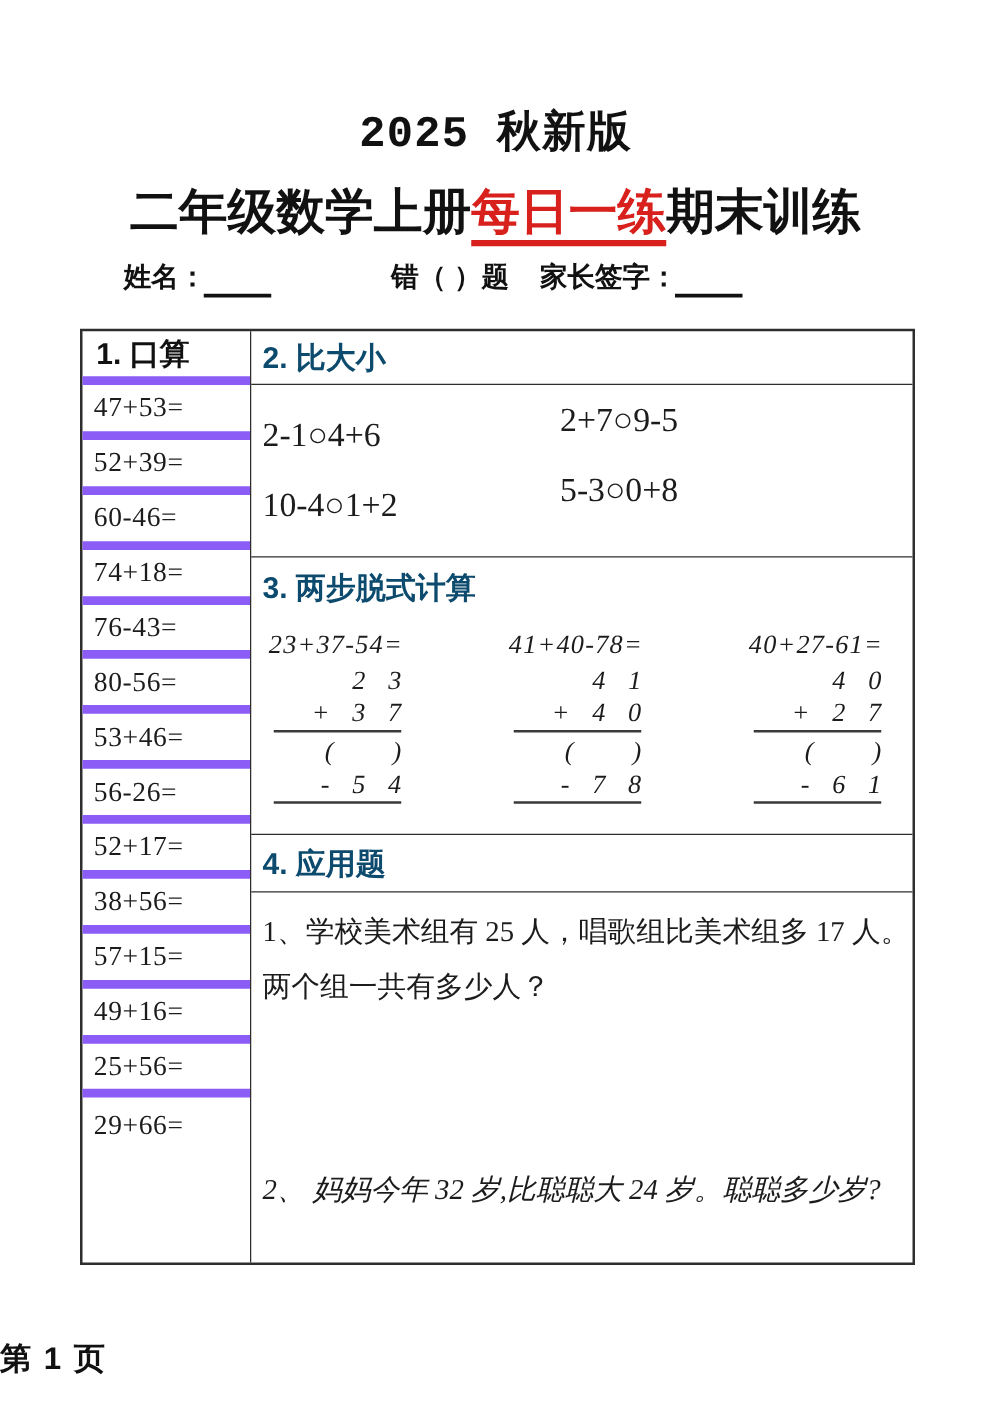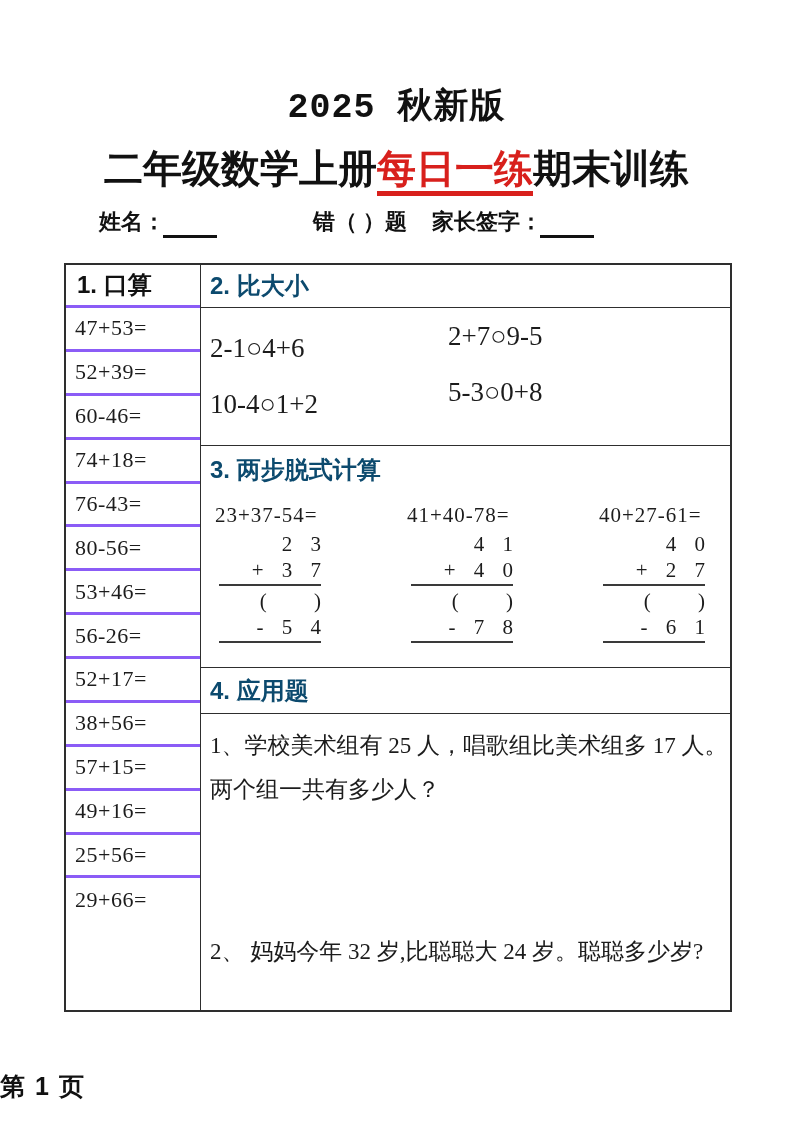--- a/index.html
+++ b/index.html
@@ -44,21 +44,21 @@
   
   .sheet {
     position:absolute; left:64px; top:263px; width:664px; height:745px;
     border:2px solid #2e2e2e; display:flex; background:#fff;
   }
   .col-left {
     width:135px; border-right:1px solid #2e2e2e; box-sizing:border-box;
     display:grid; grid-template-rows:43px repeat(16,1fr);
   }
   .cell {
-    box-sizing:border-box; border-bottom:3px solid #8b5cf6;
+    box-sizing:border-box; border-bottom:7px solid #8b5cf6;
     display:flex; align-items:center; padding-left:9px;
     font-size:22px; letter-spacing:0.5px; white-space:nowrap;
   }
   .cell:last-child { border-bottom:none; }
   .cell.hd {
     font-family:"Liberation Sans","DejaVu Sans",sans-serif;
     font-weight:bold; font-size:24px; letter-spacing:0; padding-left:11px; color:#111;
   }
 
   .col-right { flex:1; display:flex; flex-direction:column; box-sizing:border-box; }
@@ -74,33 +74,33 @@
   
   .sec2 {
     height:137px; box-sizing:border-box; padding-left:9px;
     display:grid; grid-template-rows:repeat(3,1fr); font-size:27px;
   }
   .sec2 .crow { display:flex; align-items:center; white-space:nowrap; }
   .sec2 .e-left { display:inline-block; width:238px;margin-top:25px; }
 
   
   .sec3 { height:174px; box-sizing:border-box; display:flex; padding-left:14px; padding-top:10px; }
-  .vp { width:130px; margin-right:62px; }
+  .vp { width:130px; margin-right:62px;font-style:italic; }
   .vp:last-child { margin-right:0; }
   .vp .expr { font-size:21px; letter-spacing:1px; white-space:nowrap; }
   .vp-body { width:112px; margin-left:4px; margin-top:3px; text-align:right; box-sizing:border-box; padding-right:10px; }
   .vp-row { font-size:21px; line-height:26px; word-spacing:13px; white-space:nowrap; }
   .vp-row.rule { border-bottom:2px solid #3a3a3a; padding-bottom:1px; margin-bottom:2px; }
   .vp-row.paren { word-spacing:42px; }
 
   
   .sec4 { flex:1; position:relative; font-size:23px; }
   .sec4 .wline { white-space:nowrap; line-height:44px; }
   .wp1 { position:absolute; top:10px; left:9px; }
-  .wp2 { position:absolute; top:216px; left:9px; }
+  .wp2 { position:absolute; top:216px; left:9px;font-style:italic; }
 
   
   .footer {
     position:absolute; top:1038px; left:0; width:100%; text-align:left;
     font-size:25px; font-weight:bold; color:#111; letter-spacing:1px;margin-top:32px;
   }
   .footer .pg {
     font-family:"Liberation Sans","DejaVu Sans",sans-serif;
     margin:0 9px;
   }

